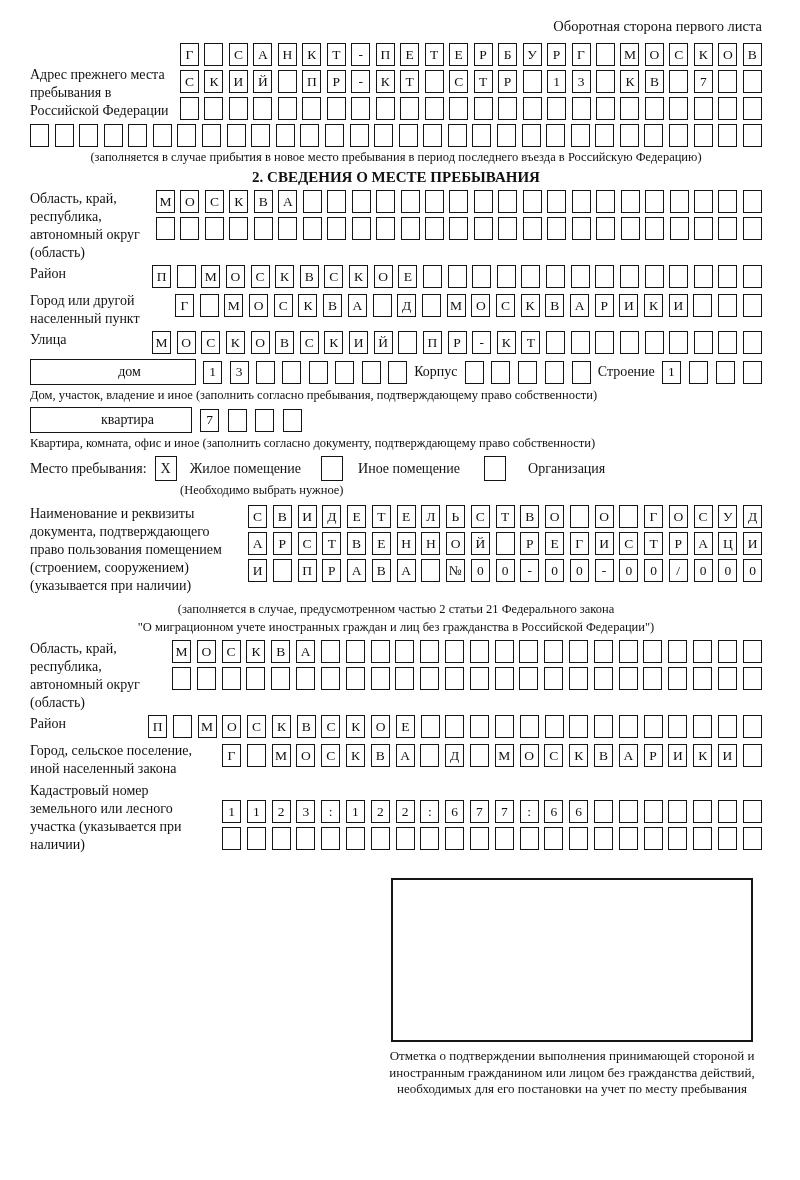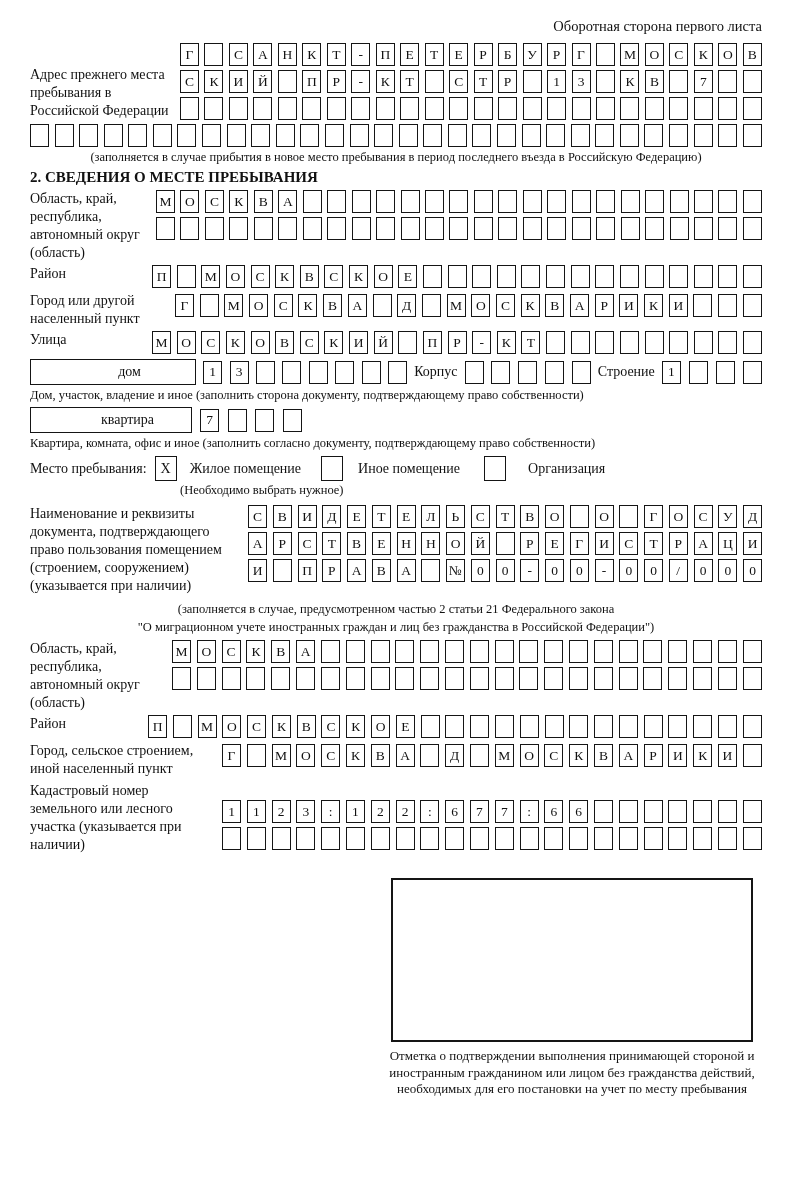--- a/index.html
+++ b/index.html
@@ -17,21 +17,21 @@
   .cell {
     width: 19px; height: 23px; border: 1.6px solid #151515;
     display: inline-flex; align-items: center; justify-content: center;
     font-size: 13.5px; flex-shrink: 0; background:#fff;
   }
   .rows { flex: 1; display: flex; flex-direction: column; gap: 4px; }
   .frow { display: flex; align-items: flex-start; }
   .flabel { font-size: 14px; line-height: 18px; flex-shrink: 0; padding-right: 6px; }
   .caption { font-size: 12.5px; line-height: 15px; }
   .center { text-align: center; }
-  .bold-title { font-weight: bold; font-size: 15px; text-align: left; }
+  .bold-title { font-weight: bold; font-size: 15px; text-align: center; }
   .named-box {
     border: 1.6px solid #151515; height: 26px; display: flex;
     align-items: center; justify-content: center; font-size: 14px; flex-shrink: 0; padding-left: 33px;
   }
   .inline-lbl { font-size: 14px; white-space: nowrap; }
   .chk {
     width: 22px; height: 25px; border: 1.6px solid #151515;
     display: inline-flex; align-items: center; justify-content: center;
     font-size: 14px; flex-shrink: 0;
   }
@@ -339,21 +339,21 @@
         <span class="cell"></span>
       </div>
     <div class="inline-lbl">Строение</div>
     <div class="fixed-cells" style="width:100px;">
         <span class="cell">1</span>
         <span class="cell"></span>
         <span class="cell"></span>
         <span class="cell"></span>
       </div>
   </div>
-  <div class="caption" style="margin-top:3px;">Дом, участок, владение и иное (заполнить сторона документу, подтверждающему право собственности)</div>
+  <div class="caption" style="margin-top:3px;">Дом, участок, владение и иное (заполнить согласно пребывания, подтверждающему право собственности)</div>
 
   <div style="display:flex; align-items:center; gap:8px; margin-top:4px;">
     <div class="named-box" style="width:162px;">квартира</div>
     <div class="fixed-cells" style="width:102px;">
         <span class="cell">7</span>
         <span class="cell"></span>
         <span class="cell"></span>
         <span class="cell"></span>
       </div>
   </div>
@@ -531,21 +531,21 @@
         <span class="cell"></span>
         <span class="cell"></span>
         <span class="cell"></span>
         <span class="cell"></span>
         <span class="cell"></span>
         <span class="cell"></span>
       </div>
   </div>
 
   <div class="frow" style="margin-top:4px;">
-    <div class="flabel" style="width:192px;">Город, сельское строением, иной населенный пункт</div>
+    <div class="flabel" style="width:192px;">Город, сельское поселение, иной населенный закона</div>
     <div class="cells" style="margin-top:2px;">
         <span class="cell">Г</span>
         <span class="cell"></span>
         <span class="cell">М</span>
         <span class="cell">О</span>
         <span class="cell">С</span>
         <span class="cell">К</span>
         <span class="cell">В</span>
         <span class="cell">А</span>
         <span class="cell"></span>

